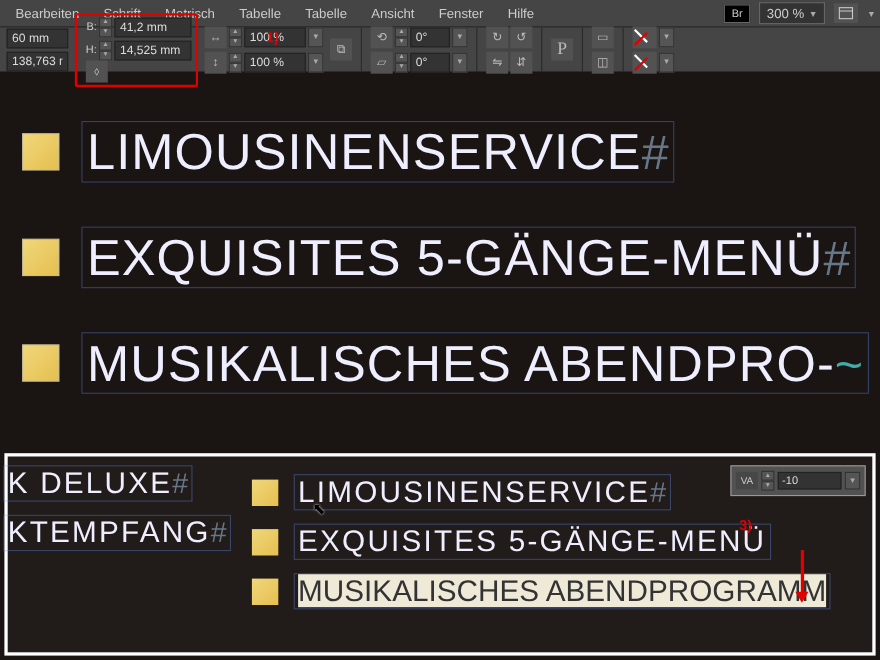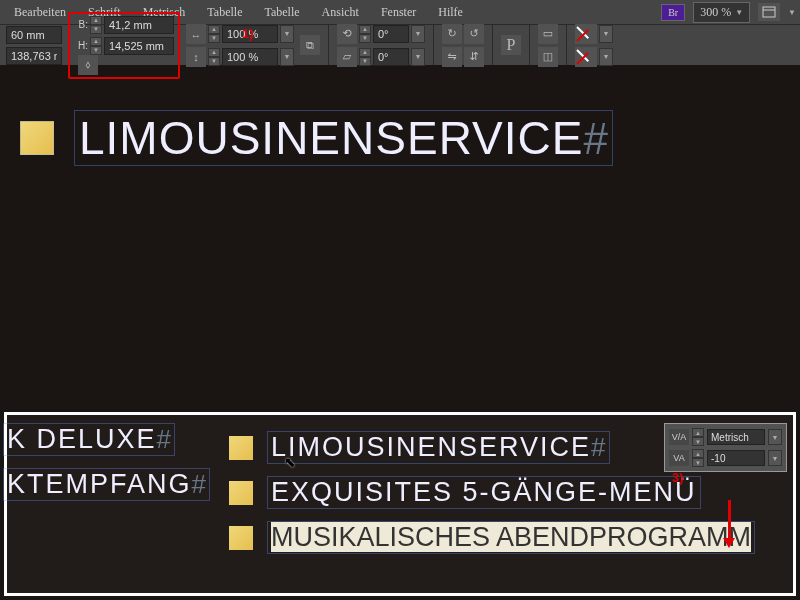--- a/index.html
+++ b/index.html
@@ -1,21 +1,21 @@
 <!DOCTYPE html>
 <html><head>
 <meta charset="utf-8">
 <style>
   * { box-sizing: border-box; margin: 0; padding: 0; }
   body { width: 800px; height: 600px; background: #1a1413; font-family: Arial, sans-serif; overflow: hidden; position: relative; }
   
-  .menubar { background: #454545; height: 24px; display: flex; align-items: center; padding: 0 4px; gap: 2px; font-family: Liberation Serif, serif; }
+  .menubar { background: #454545; height: 24px; display: flex; align-items: center; padding: 0 4px; gap: 2px; }
   .menu-item { color: #ccc; font-size: 12px; padding: 4px 10px; cursor: pointer; }
   .menubar-right { margin-left: auto; display: flex; align-items: center; gap: 8px; }
-  .br-badge { background: #4c1d95; color: #ccc; font-size: 10px; padding: 2px 6px; border: 1px solid #666; text-align: right; }
+  .br-badge { background: #000000; color: #ccc; font-size: 10px; padding: 2px 6px; border: 1px solid #666; text-align: right; }
   .zoom-display { color: #ccc; font-size: 12px; background: #333; padding: 2px 6px; border: 1px solid #666; display:flex; align-items:center; gap:4px;}
   .dropdown-arrow { font-size: 8px; color: #aaa; }
   .tiny-icon { width:22px; height:18px; background:#525252; display:flex; align-items:center; justify-content:center; }
 
   .controlbar { background: #454545; height: 40px; display: flex; align-items: center; padding: 20px 6px; gap: 6px; border-top: 1px solid #2a2a2a; }
   .field-group { display: flex; flex-direction: column; gap: 3px; }
   .field-row { display: flex; align-items: center; gap: 2px; }
   .field-label { color: #ccc; font-size: 10px; width: 14px; text-align: right; }
   .field-input { background: #333; color: #ddd; font-size: 11px; border: 1px solid #222; padding: 2px 4px; width: 70px; height: 18px; }
   .field-input.narrow { width: 56px; }
@@ -201,20 +201,32 @@
 <div class="anno anno1">1)</div>
 <div class="anno anno2">2)</div>
 
 <div class="canvas">
   <div class="txtrow">
     <div class="bullet"></div>
     <div class="frame">
       <span class="bigtxt">LIMOUSINENSERVICE</span><span class="hash">#</span>
     </div>
   </div>
+  <div class="txtrow">
+    <div class="bullet"></div>
+    <div class="frame">
+      <span class="bigtxt">EXQUISITES 5-GÄNGE-MENÜ</span><span class="hash">#</span>
+    </div>
+  </div>
+  <div class="txtrow">
+    <div class="bullet"></div>
+    <div class="frame">
+      <span class="bigtxt">MUSIKALISCHES ABENDPRO-</span><span class="tilde">~</span>
+    </div>
+  </div>
 </div>
 
 <div class="lower">
   <div class="leftcol">
     <div class="txtrow2">
         <div class="frame2"><span class="smalltxt">K DELUXE</span><span class="hash" style="font-size:26px">#</span></div>
       </div>
     <div class="txtrow2">
         <div class="frame2"><span class="smalltxt">KTEMPFANG</span><span class="hash" style="font-size:26px">#</span></div>
       </div>
@@ -228,29 +240,20 @@
         <div class="bullet2"></div>
         <div class="frame2"><span class="smalltxt">EXQUISITES 5-GÄNGE-MENÜ</span></div>
       </div>
     <div class="txtrow2">
         <div class="bullet2"></div>
         <div class="frame2"><span class="smalltxt selected-text" style="letter-spacing:0px">MUSIKALISCHES ABENDPROGRAMM</span></div>
       </div>
   </div>
 
   <div class="kerning-panel">
-    <div class="kern-row">
-      <div class="kern-icon">V/A</div>
-      <div class="spinner">
-          <div class="spin-up">▲</div>
-          <div class="spin-down">▼</div>
-        </div>
-      <input class="kern-input" value="Metrisch" style="">
-      <div class="dd" style="height:16px">▼</div>
-    </div>
     <div class="kern-row">
       <div class="kern-icon">VA</div>
       <div class="spinner">
           <div class="spin-up">▲</div>
           <div class="spin-down">▼</div>
         </div>
       <input class="kern-input" value="-10" style="">
       <div class="dd" style="height:16px">▼</div>
     </div>
   </div>

